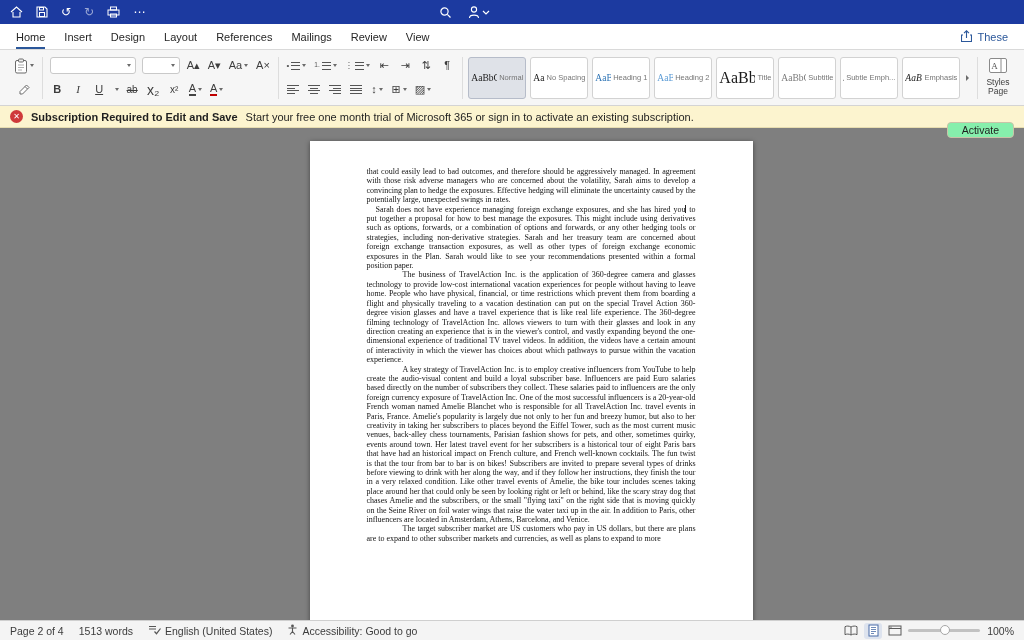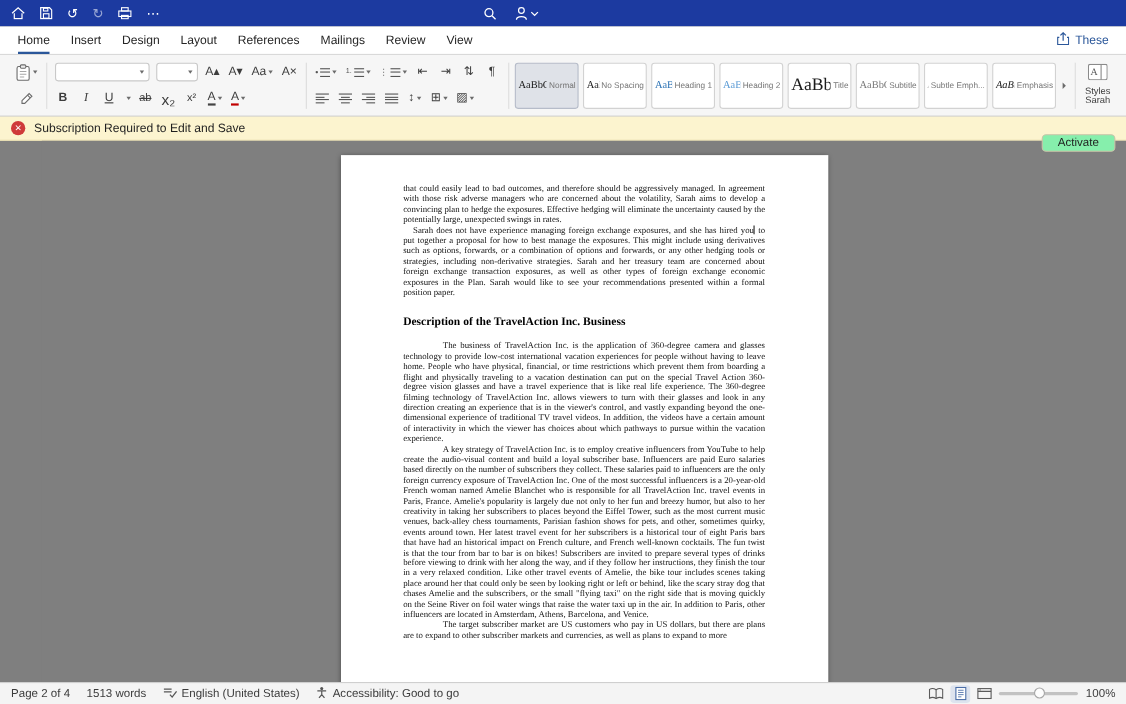--- a/index.html
+++ b/index.html
@@ -53,21 +53,21 @@
   .s-h1 { color:#2e74b5; } .s-h2 { color:#5b9bd5; }
   .s-title { font-size:16px; } .s-subtitle { color:#7a7a7a; }
   .s-subtle { color:#808080; font-style:italic; } .s-emph { font-style:italic; }
   .chip-label { font-size:7.5px; color:#767676; white-space:nowrap; }
   .more-col { display:flex; flex-direction:column; align-items:center; justify-content:center; height:42px; padding:0 2px; }
   .styles-pane { display:flex; flex-direction:column; align-items:center; justify-content:center; gap:2px; padding:0 8px; font-size:8.5px; color:#3d3d3d; text-align:center; line-height:1.15; width:54px; }
 
   
   .banner { height:22px; background:#fcf4cf; border-bottom:1px solid #e7ddb0; display:flex; align-items:center; gap:8px; padding:0 10px; font-size:11px; color:#1f1f1f; }
   .x-badge { width:13px; height:13px; border-radius:50%; background:#cf3a3a; color:#fff; display:flex; align-items:center; justify-content:center; font-size:8px; font-weight:bold; flex:0 0 auto; }
-  .banner-title { font-weight:normal; }
+  .banner-title { font-weight:bold; }
   .activate-btn { margin-left:auto; background:#86efac; border:1px solid #c9c3a8; border-radius:4px; height:16px; display:flex; align-items:center; padding:0 14px; font-size:10.5px;margin-top:26px; }
 
   
   .docarea { height:492px; overflow:hidden; display:flex; justify-content:center; background:#7f7f7f;margin-left:38px; }
   .page { width:443px; height:720px; margin-top:13px; background:#fff; box-shadow:0 1px 5px rgba(0,0,0,.45); padding:26px 57px 0 57px; }
   .page p { font-family:"Liberation Serif","DejaVu Serif",serif; font-size:8px; line-height:9.4px; text-align:justify; color:#141414; }
   .ind { text-indent:36px; }
   .ind-sm { text-indent:9px; }
   .doc-h { font-family:"Liberation Serif","DejaVu Serif",serif; font-size:10.5px; font-weight:bold; color:#000; margin:17px 0 11px 0; }
   .caret { display:inline-block; width:1px; height:8px; background:#222; vertical-align:-1px; }
@@ -303,35 +303,35 @@
   <div class="rdivider"></div>
 
   <div class="styles-pane">
     <span>
       <svg width="18" height="15" viewBox="0 0 18 15">
           <rect x=".5" y=".5" width="17" height="14" rx="1.5" fill="#fff" stroke="#8a8a8a"></rect>
           <path d="M12 .5 v14" stroke="#8a8a8a"></path>
           <text x="5.5" y="10.5" font-size="9" fill="#555" text-anchor="middle" font-family="serif">A</text>
         </svg>
     </span>
-    <span>Styles Sarah</span>
+    <span>Styles Page</span>
   </div>
 </div>
 
 <div class="banner">
   <span class="x-badge">✕</span>
   <span class="banner-title">Subscription Required to Edit and Save</span>
+  <span>Start your free one month trial of Microsoft 365 or sign in to activate an existing subscription.</span>
   <span class="activate-btn">Activate</span>
 </div>
 
 <div class="docarea">
   <div class="page">
     <p>that could easily lead to bad outcomes, and therefore should be aggressively managed.  In agreement with those risk adverse managers who are concerned about the volatility, Sarah aims to develop a convincing plan to hedge the exposures.  Effective hedging will eliminate the uncertainty caused by the potentially large, unexpected swings in rates.</p>
     <p class="ind-sm"><span>Sarah does not have experience managing foreign exchange exposures, and she has hired you</span><span class="caret"></span><span> to put together a proposal for how to best manage the exposures.  This might include using derivatives such as options, forwards, or a combination of options and forwards, or any other hedging tools or strategies, including non-derivative strategies.  Sarah and her treasury team are concerned about foreign exchange transaction exposures, as well as other types of foreign exchange economic exposures in the Plan.  Sarah would like to see your recommendations presented within a formal position paper.</span></p>
-    <div class="doc-h">Description of the TravelAction Inc. Business</div>
     <p class="ind">The business of TravelAction Inc. is the application of 360-degree camera and glasses technology to provide low-cost international vacation experiences for people without having to leave home.  People who have physical, financial, or time restrictions which prevent them from boarding a flight and physically traveling to a vacation destination can put on the special Travel Action 360-degree vision glasses and have a travel experience that is like real life experience. The 360-degree filming technology of TravelAction Inc. allows viewers to turn with their glasses and look in any direction creating an experience that is in the viewer's control, and vastly expanding beyond the one-dimensional experience of traditional TV travel videos.  In addition, the videos have a certain amount of interactivity in which the viewer has choices about which pathways to pursue within the vacation experience.</p>
     <p class="ind">A key strategy of TravelAction Inc. is to employ creative influencers from YouTube to help create the audio-visual content and build a loyal subscriber base.  Influencers are paid Euro salaries based directly on the number of subscribers they collect.  These salaries paid to influencers are the only foreign currency exposure of TravelAction Inc.  One of the most successful influencers is a 20-year-old French woman named Amelie Blanchet who is responsible for all TravelAction Inc. travel events in Paris, France.  Amelie's popularity is largely due not only to her fun and breezy humor, but also to her creativity in taking her subscribers to places beyond the Eiffel Tower, such as the most current music venues, back-alley chess tournaments, Parisian fashion shows for pets, and other, sometimes quirky, events around town.  Her latest travel event for her subscribers is a historical tour of eight Paris bars that have had an historical impact on French culture, and French well-known cocktails.  The fun twist is that the tour from bar to bar is on bikes!  Subscribers are invited to prepare several types of drinks before viewing to drink with her along the way, and if they follow her instructions, they finish the tour in a very relaxed condition.  Like other travel events of Amelie, the bike tour includes scenes taking place around her that could only be seen by looking right or left or behind, like the scary stray dog that chases Amelie and the subscribers, or the small "flying taxi" on the right side that is moving quickly on the Seine River on foil water wings that raise the water taxi up in the air.  In addition to Paris, other influencers are located in Amsterdam, Athens, Barcelona, and Venice.</p>
     <p class="ind">The target subscriber market are US customers who pay in US dollars, but there are plans are to expand to other subscriber markets and currencies, as well as plans to expand to more</p>
   </div>
 </div>
 
 <div class="statusbar">
   <span class="sb-item">Page 2 of 4</span>
   <span class="sb-item">1513 words</span>
   <span class="sb-item">

